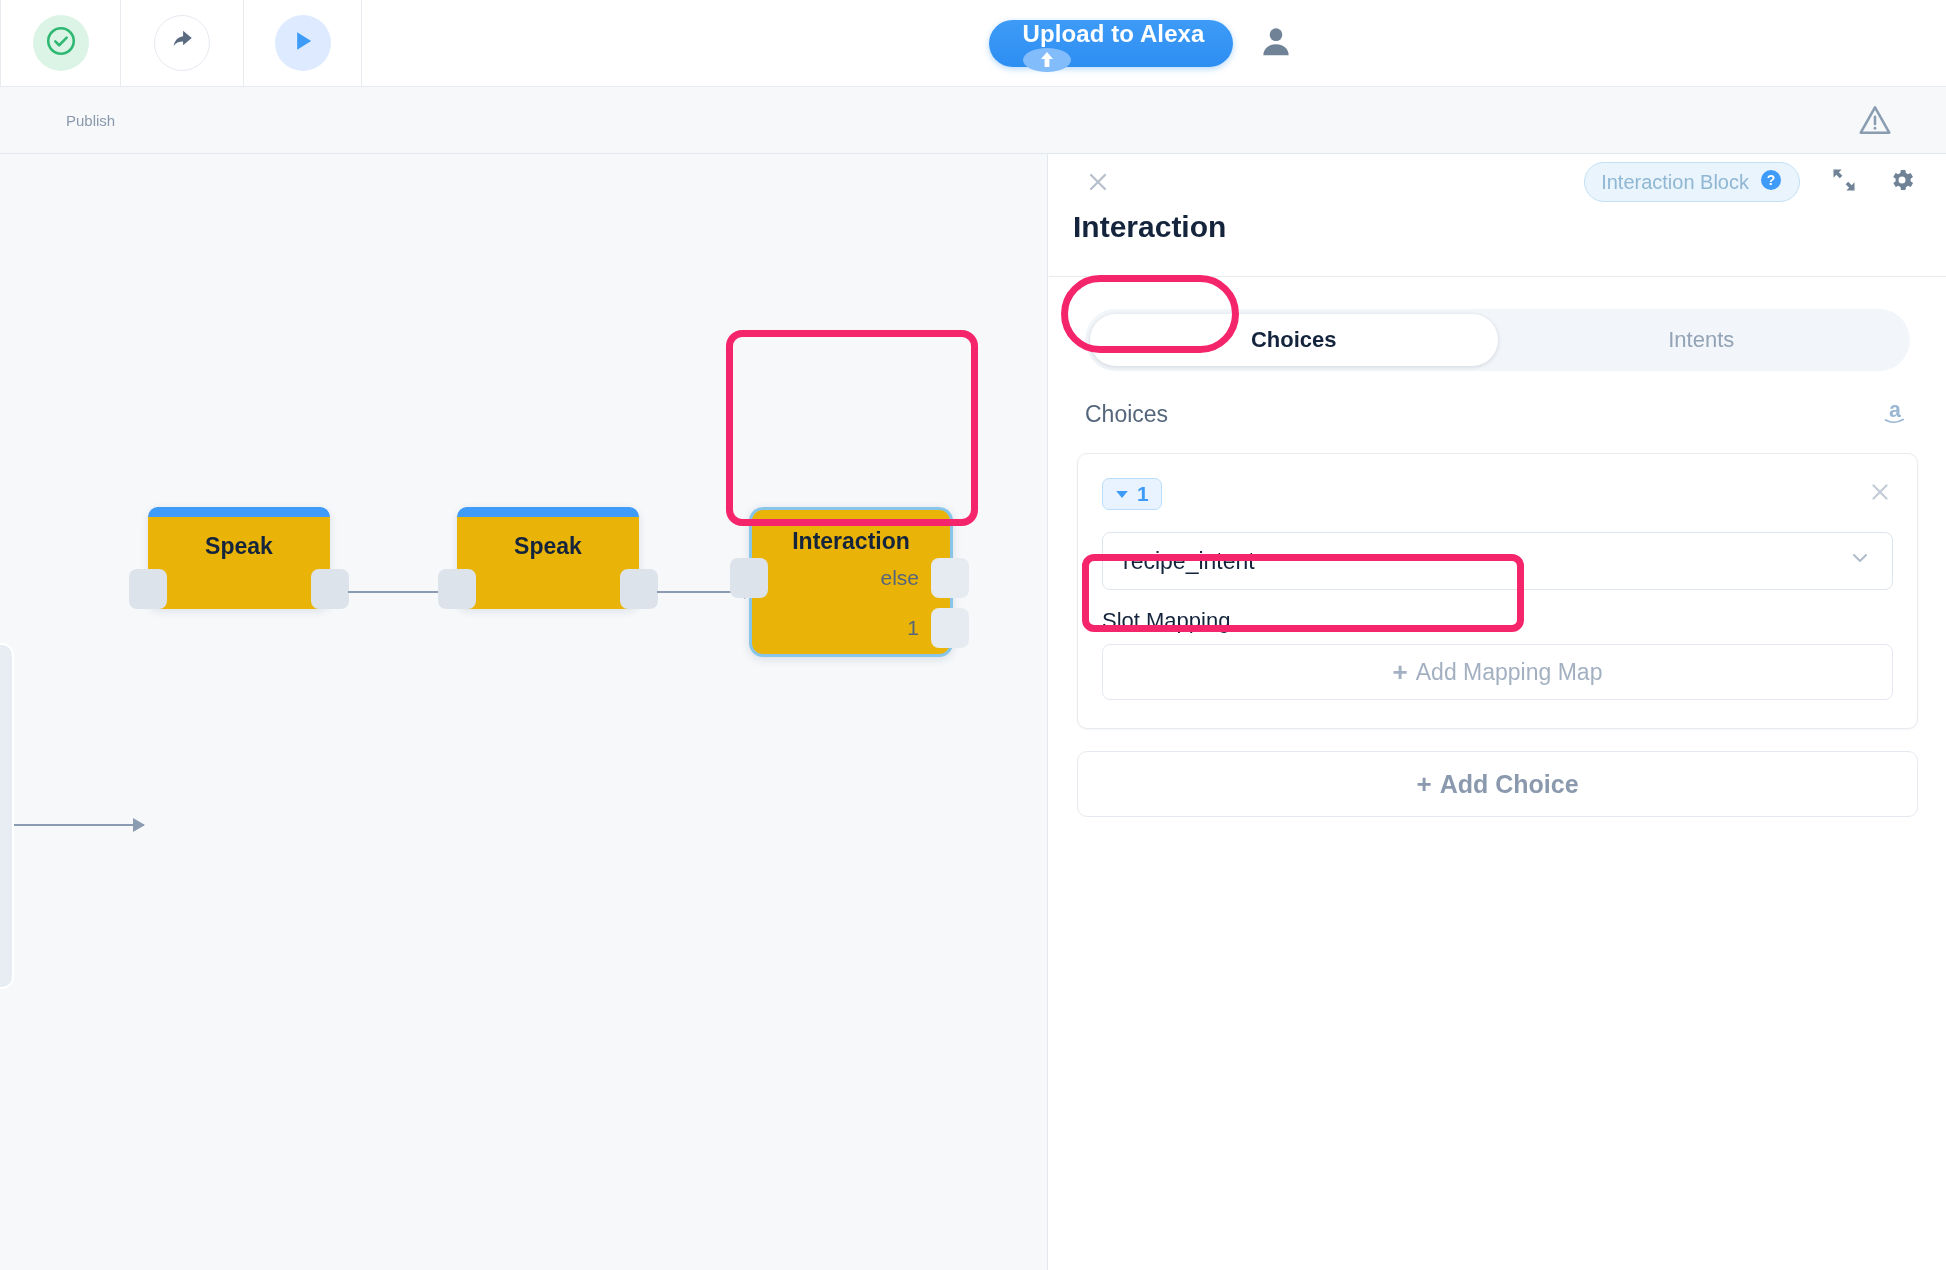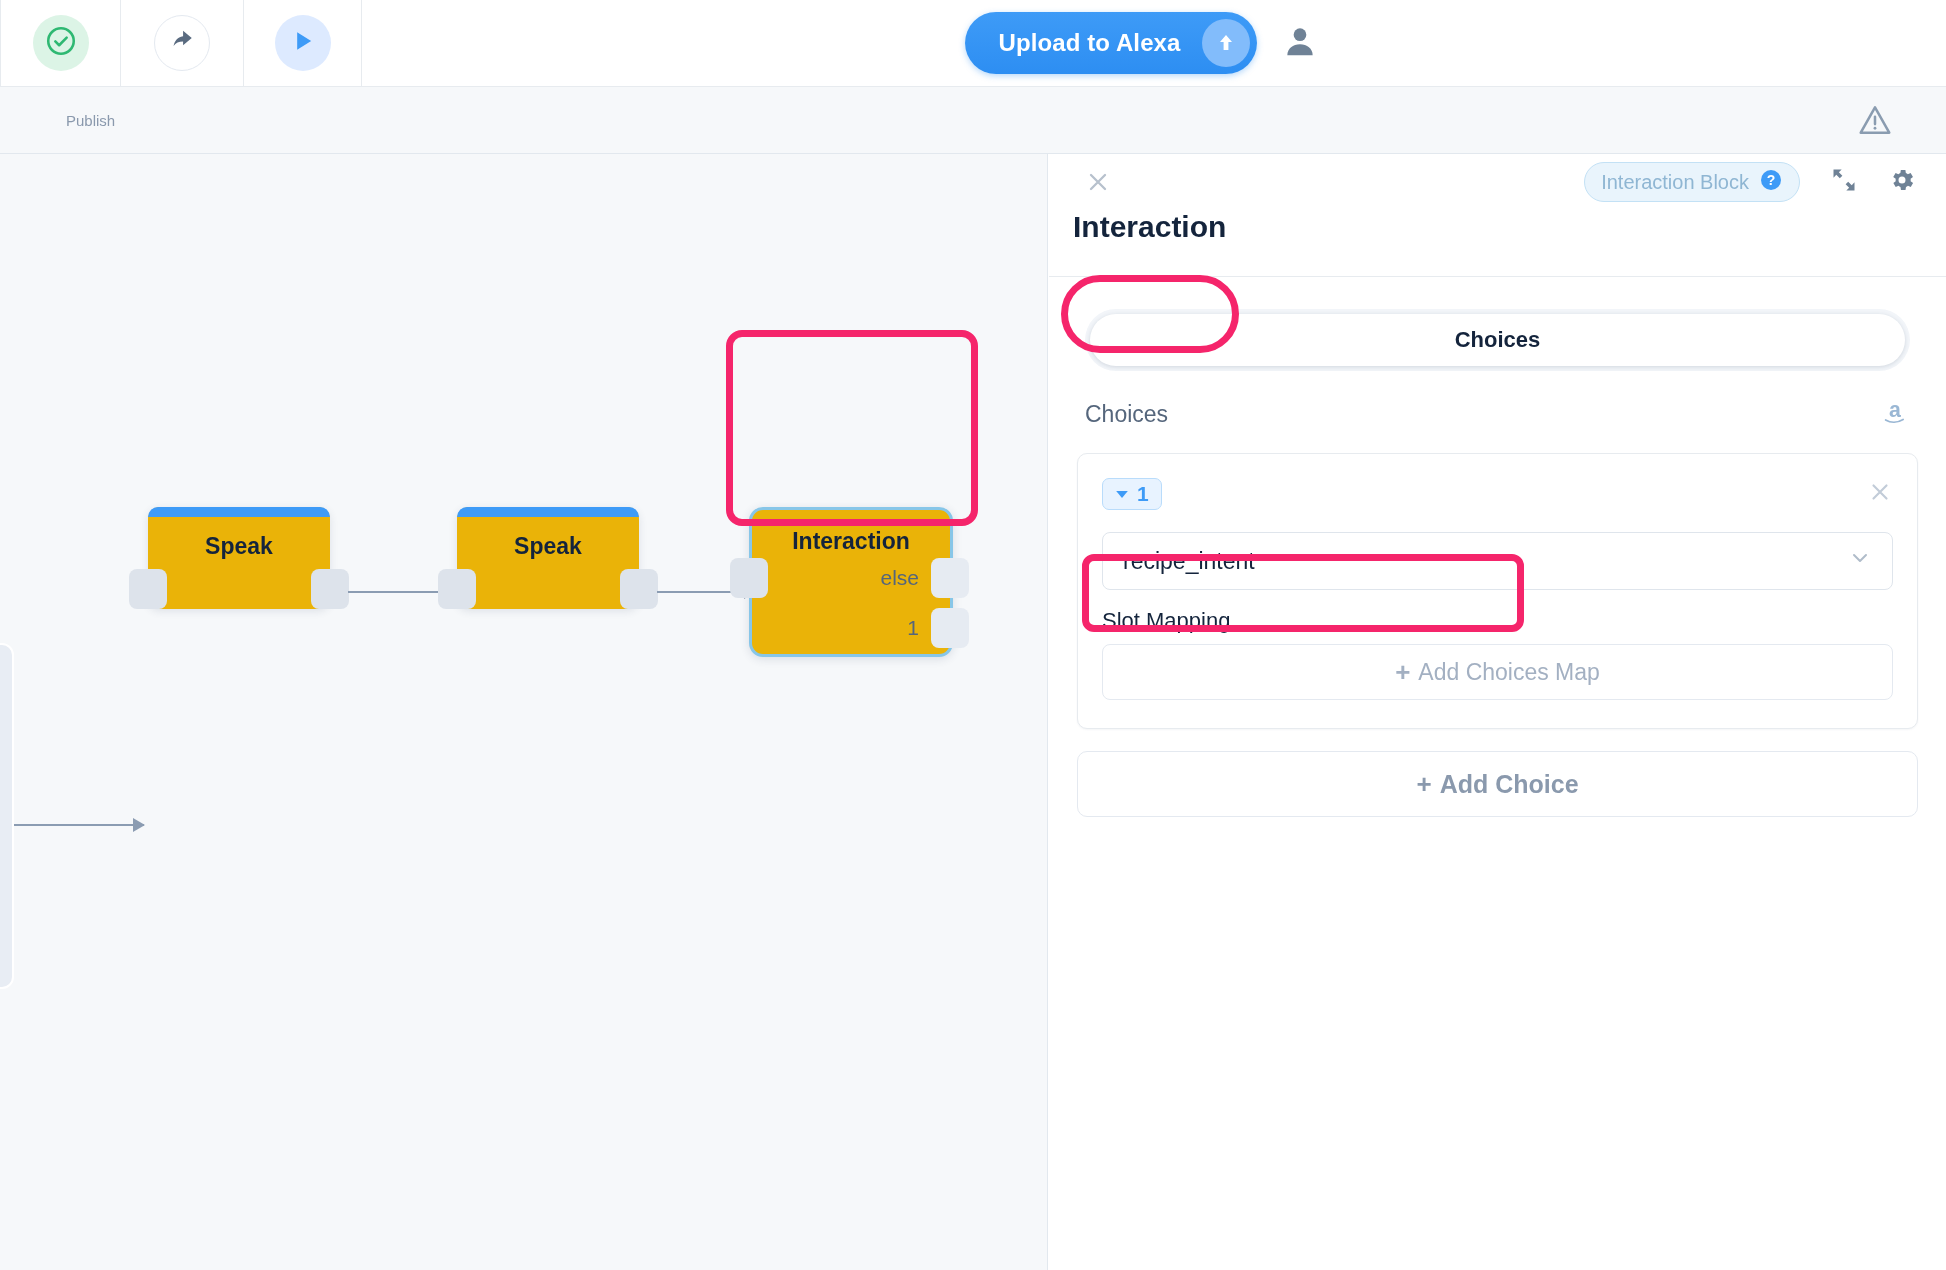--- a/index.html
+++ b/index.html
@@ -53,27 +53,28 @@
   .round-btn {
     width: 56px; height: 56px; border-radius: 50%;
     display: flex; align-items: center; justify-content: center;
     cursor: pointer;
   }
   .round-btn.green { background: #dcf4e6; }
   .round-btn.outline { background: #fff; border: 1px solid #e4e9f0; }
   .round-btn.lightblue { background: #ddeaff; }
 
   .upload-btn {
-    display: flex; align-items: center;
+    display: flex; 
     background: linear-gradient(180deg,#3e9bf7 0%, #2d8ef2 100%);
     border-radius: 40px;
-    height: 62px;
+    height: 47px;
     padding-left: 34px; padding-right: 7px;
     cursor: pointer;
     box-shadow: 0 2px 6px rgba(45,142,242,.35);
+    flex-direction: column;
   }
   .upload-btn .label {
     color: #ffffff; font-size: 24px; font-weight: bold;
     margin-right: 22px; letter-spacing: .1px;
   }
   .upload-btn .circ {
     width: 48px; height: 48px; border-radius: 50%;
     background: #82bcfb;
     display: flex; align-items: center; justify-content: center;
   }
@@ -429,20 +430,21 @@
     </div>
 
     <div class="panel-title">Interaction</div>
   </div>
 
   <div class="panel-divider"></div>
 
   <div class="tabs-wrap">
     <div class="tabs">
       <div class="tab active">Choices</div>
+      <div class="tab">Intents</div>
     </div>
   </div>
 
   <div class="section-head">
     <div class="lbl">Choices</div>
     <span>
       <svg width="30" height="30" viewBox="0 0 24 24" fill="#9ab7d4">
         <text x="12" y="16" font-size="17" font-weight="bold" fill="#9ab7d4" text-anchor="middle" font-family="Liberation Sans, sans-serif">a</text>
         <path d="M4.5 18.4c4 2.4 9.5 2.4 14-.4" stroke="#9ab7d4" stroke-width="1.4" fill="none" stroke-linecap="round"></path>
       </svg>
@@ -472,21 +474,21 @@
         <svg width="24" height="24" viewBox="0 0 24 24" fill="none" stroke="#b0bcca" stroke-width="2" stroke-linecap="round" stroke-linejoin="round">
           <path d="M6 9l6 6 6-6"></path>
         </svg>
       </span>
     </div>
 
     <div class="slot-label">Slot Mapping</div>
 
     <div class="ghost-btn">
       <span class="plus">+</span>
-      <span>Add Choices Map</span>
+      <span>Add Mapping Map</span>
     </div>
   </div>
 
   <div class="add-choice-btn">
     <span class="plus">+</span>
     <span>Add Choice</span>
   </div>
 </div>
 
 <div class="annot tabs-ann"></div>

